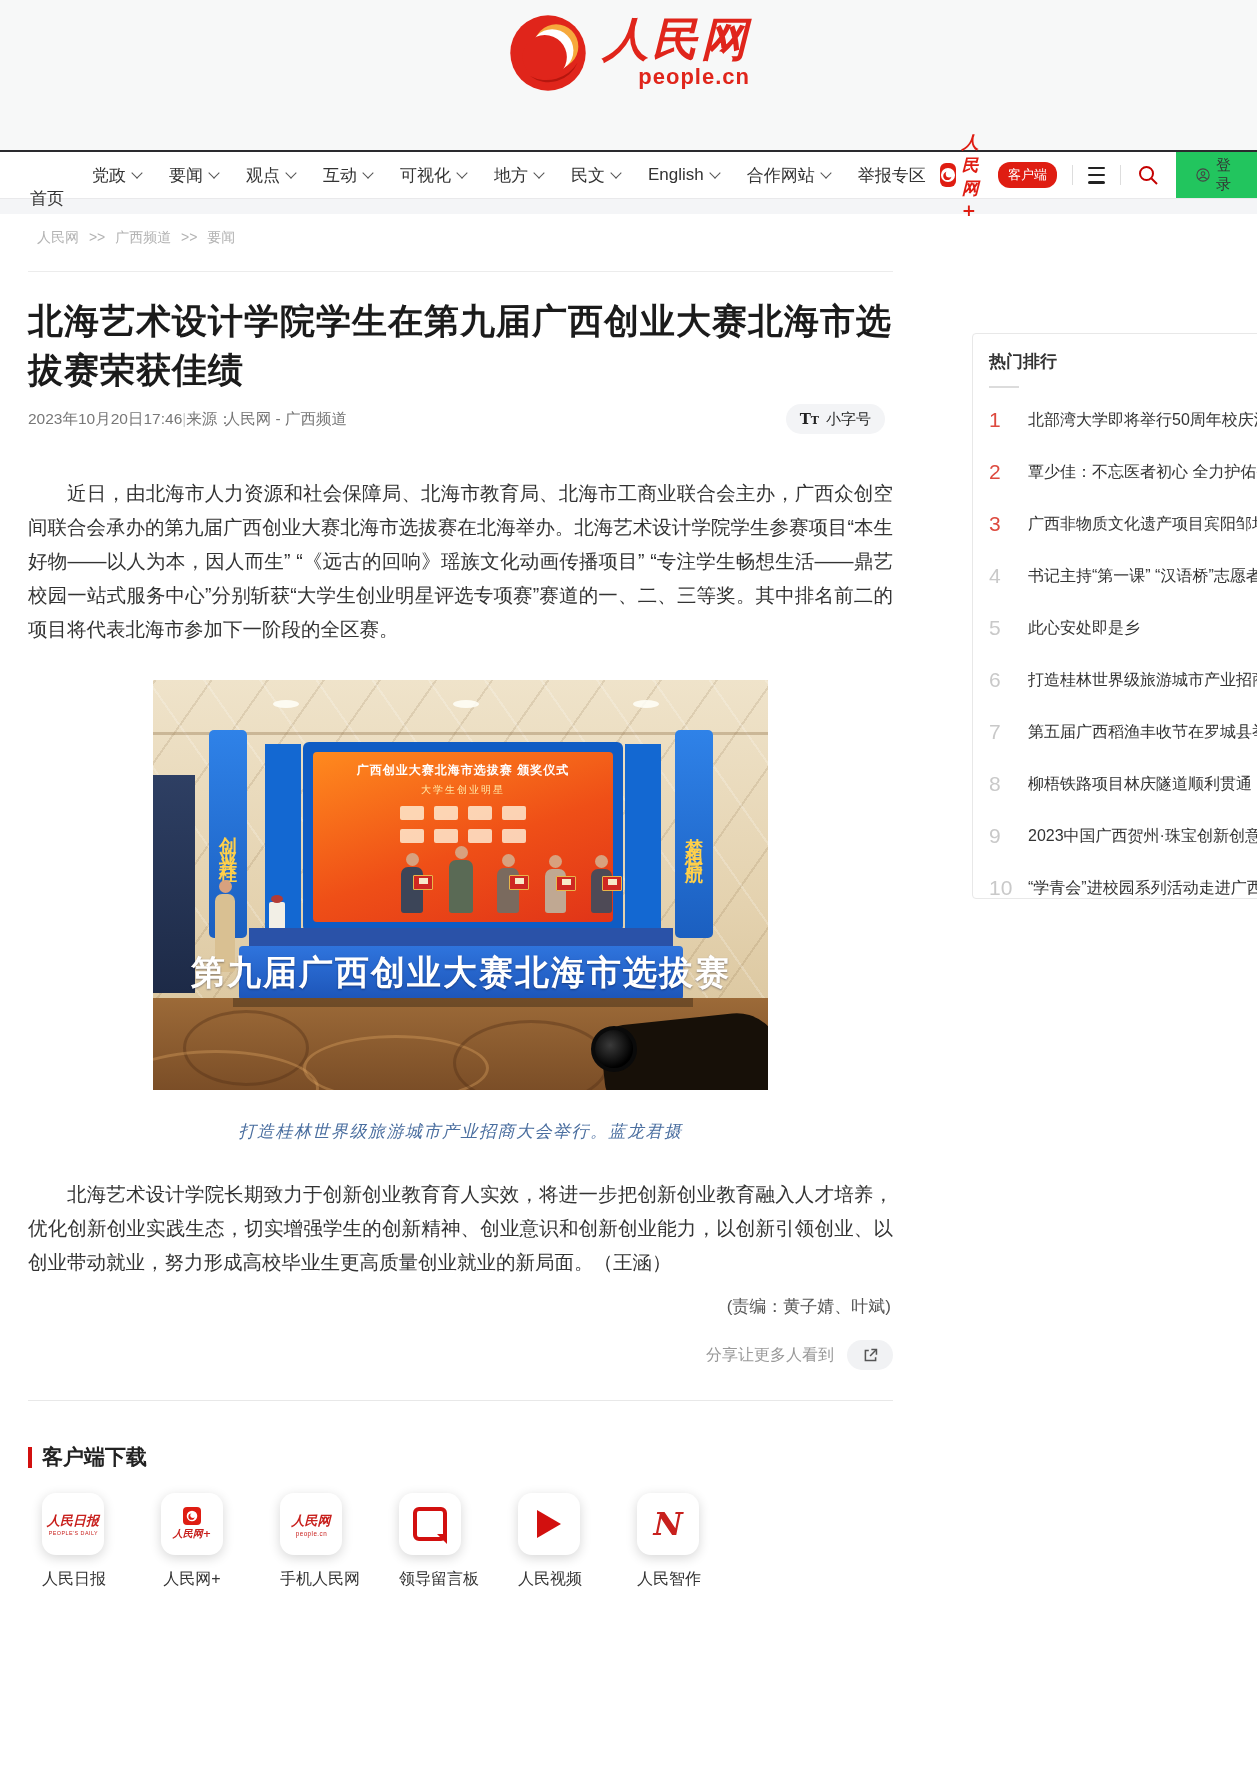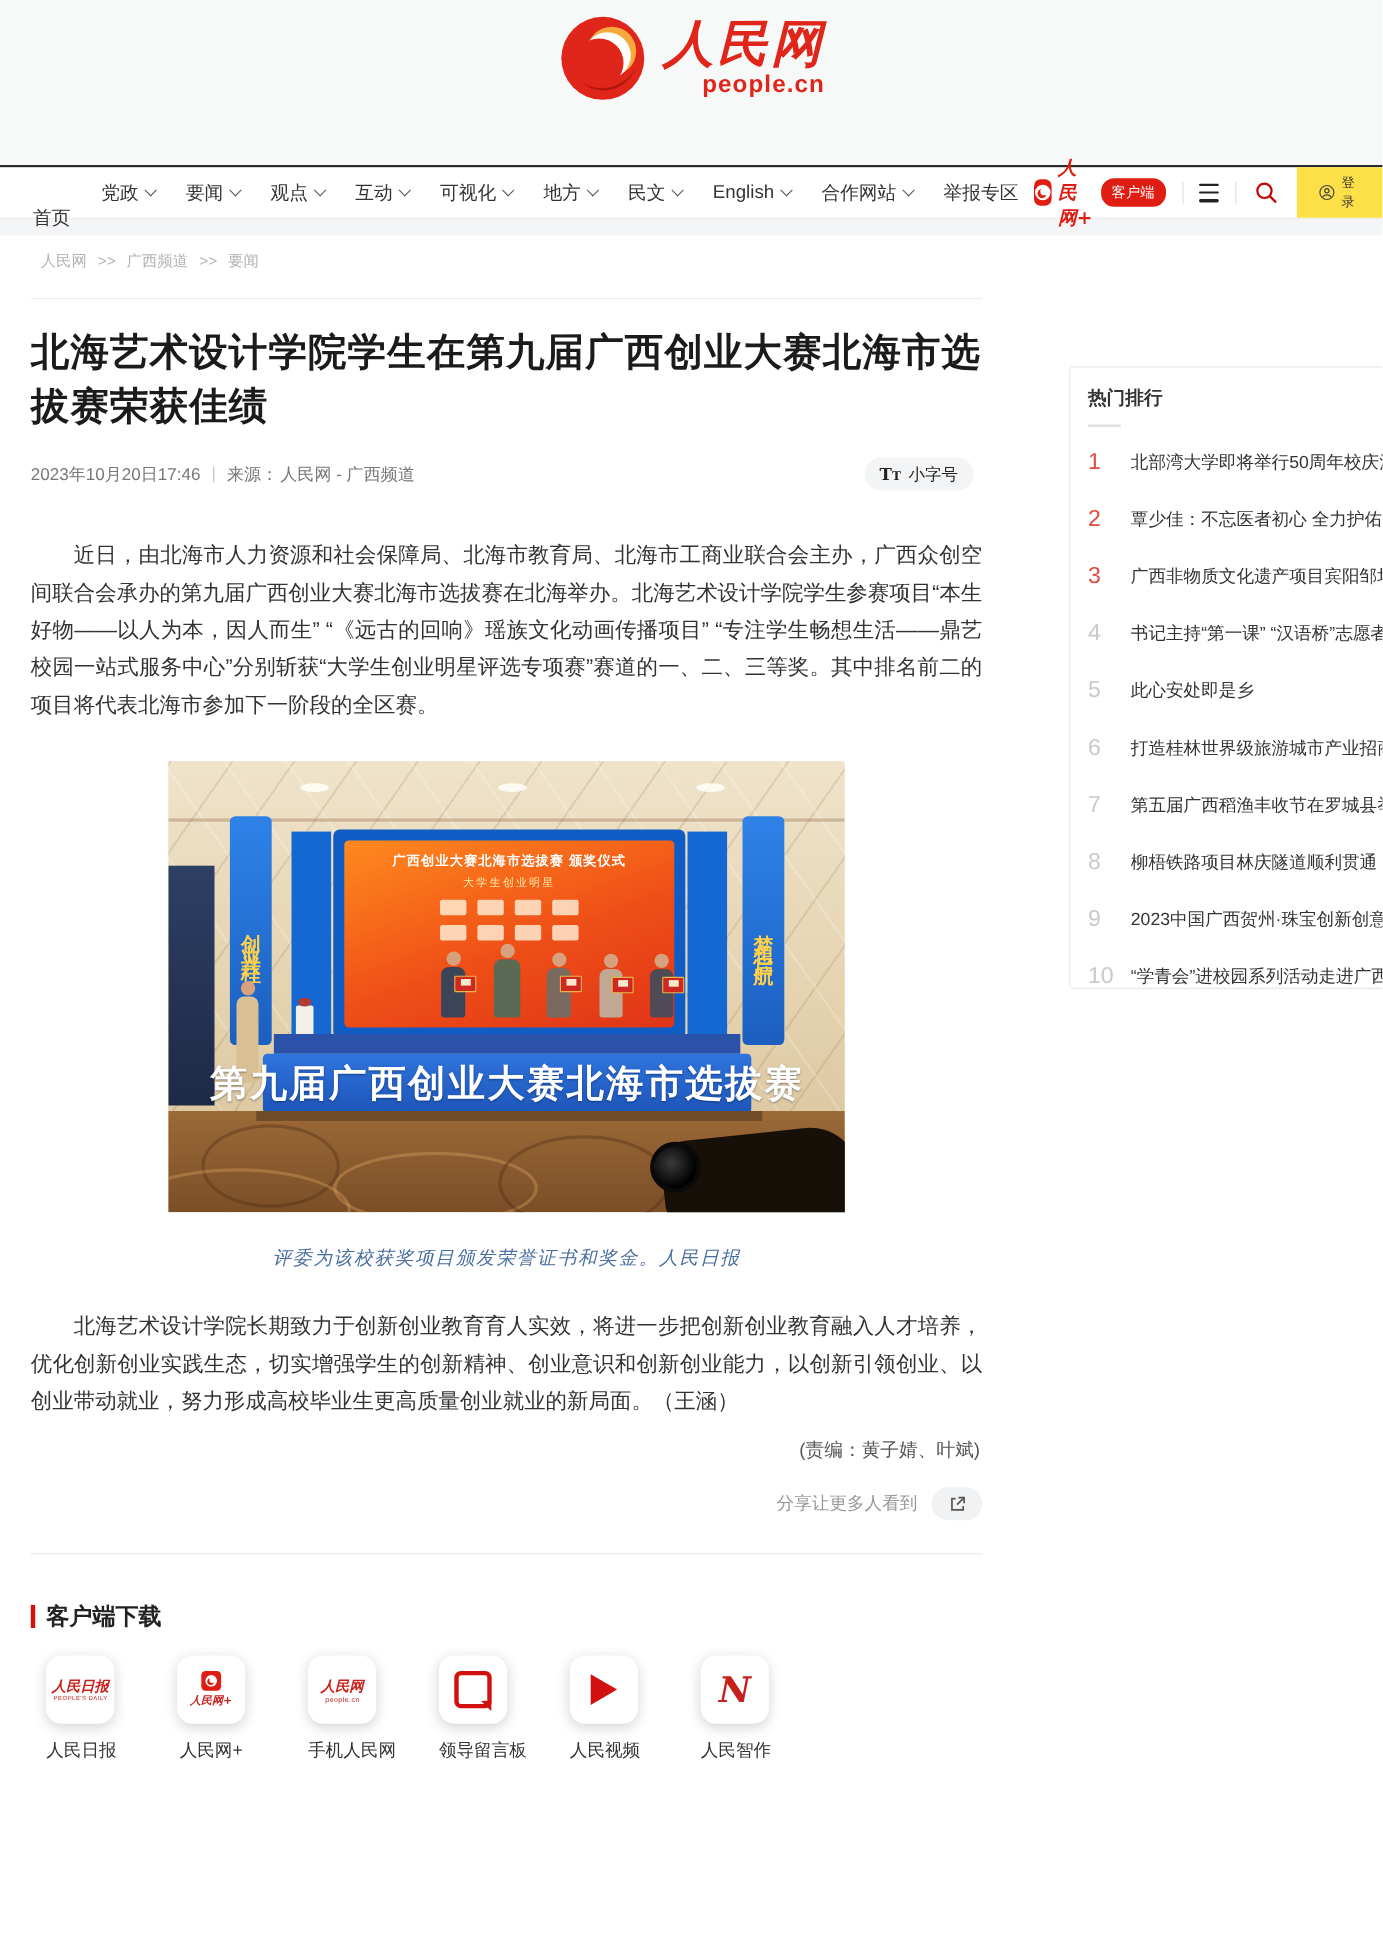--- a/index.html
+++ b/index.html
@@ -22,31 +22,31 @@
         transform:rotate(45deg);margin-top:-4px;}
   .badge{display:flex;align-items:center;gap:6px;margin-left:auto;}
   .badge-sq{width:24px;height:24px;background:#df1d12;border-radius:6px;display:flex;align-items:center;justify-content:center;}
   .badge-sq svg{width:16px;height:16px;}
   .badge-brand{color:#df1d12;font-weight:bold;font-style:italic;font-size:17px;font-family:"DejaVu Serif",serif;}
   .badge-pill{background:#df1d12;color:#fff;font-size:13px;padding:4px 10px;border-radius:12px;white-space:nowrap;}
   .nav-sep{width:1px;height:20px;background:#ddd;margin:0 15px;}
   .hamburger{width:24px;height:17px;display:flex;flex-direction:column;justify-content:space-between;cursor:pointer;}
   .hamburger div{height:2.5px;background:#222;border-radius:2px;}
   .search-btn{cursor:pointer;display:flex;align-items:center;}
-  .login{margin-left:16px;align-self:stretch;background:#fde047;display:flex;align-items:center;
-         gap:6px;padding:0 20px;font-size:12px;color:#333;cursor:pointer;}
+  .login{margin-left:16px;align-self:stretch;background:#22c55e;display:flex;align-items:center;
+         gap:6px;padding:0 20px;font-size:15px;color:#333;cursor:pointer;}
   
   .substrip{height:15px;background:#f4f5f7;}
   .crumbs{padding:15px 0 0 37px;font-size:14px;color:#b3b3b3;}
   .crumbs span{margin-right:6px;cursor:pointer;}
   
   .main{margin-left:28px;width:865px;border-top:1px solid #ececec;margin-top:24px;}
   .art-title{margin:24px 0 0;font-size:35px;line-height:49px;color:#1b1b1b;font-weight:700;letter-spacing:1px;}
-  .meta-row{margin-top:22px;position:relative;height:30px;font-size:15.5px;color:#777;
-            display:flex;align-items:center;gap:10px;}
+  .meta-row{margin-top:10px;position:relative;height:30px;font-size:15.5px;color:#777;
+            display:flex;align-items:center;}
   .meta-pipe{color:#ccc;}
   .fontsize-pill{position:absolute;right:8px;top:0;height:30px;background:#f3f4f6;border-radius:16px;
                  display:flex;align-items:center;gap:7px;padding:0 14px;color:#222;font-size:15px;cursor:pointer;}
   .tt{font-family:"DejaVu Serif",serif;font-weight:bold;}
   .tt .t2{font-size:11px;}
   .article-p{font-size:19.5px;line-height:34px;color:#333;text-indent:2em;text-align:justify;margin:34px 0 0;}
   .article-p.first{margin-top:42px;}
   
   figure{margin:34px 0 0;text-align:center;}
   .photo{width:615px;height:410px;margin:0 auto;position:relative;overflow:hidden;
@@ -335,21 +335,21 @@
         <div class="ph-abs ph-floor"></div>
         <div class="ph-abs ph-shadow"></div>
         <div class="ph-abs swirl" style="left:30px;top:330px;width:120px;height:70px;"></div>
         <div class="ph-abs swirl lite" style="left:150px;top:355px;width:180px;height:60px;"></div>
         <div class="ph-abs swirl" style="left:300px;top:340px;width:150px;height:80px;"></div>
         <div class="ph-abs swirl lite" style="left:-40px;top:370px;width:200px;height:70px;"></div>
 
         <div class="ph-abs ph-camera"></div>
         <div class="ph-abs ph-lens"></div>
       </div>
-      <figcaption>评委为该校获奖项目颁发荣誉证书和奖金。人民日报</figcaption>
+      <figcaption>打造桂林世界级旅游城市产业招商大会举行。蓝龙君摄</figcaption>
     </figure>
 
     <p class="article-p">北海艺术设计学院长期致力于创新创业教育育人实效，将进一步把创新创业教育融入人才培养，优化创新创业实践生态，切实增强学生的创新精神、创业意识和创新创业能力，以创新引领创业、以创业带动就业，努力形成高校毕业生更高质量创业就业的新局面。（王涵）</p>
 
     <div class="editor">(责编：黄子婧、叶斌)</div>
 
     <div class="share-row">
       <span>分享让更多人看到</span>
       <span class="share-btn">
         <svg width="17" height="17" viewBox="0 0 20 20" fill="none" stroke="#555" stroke-width="1.8">

